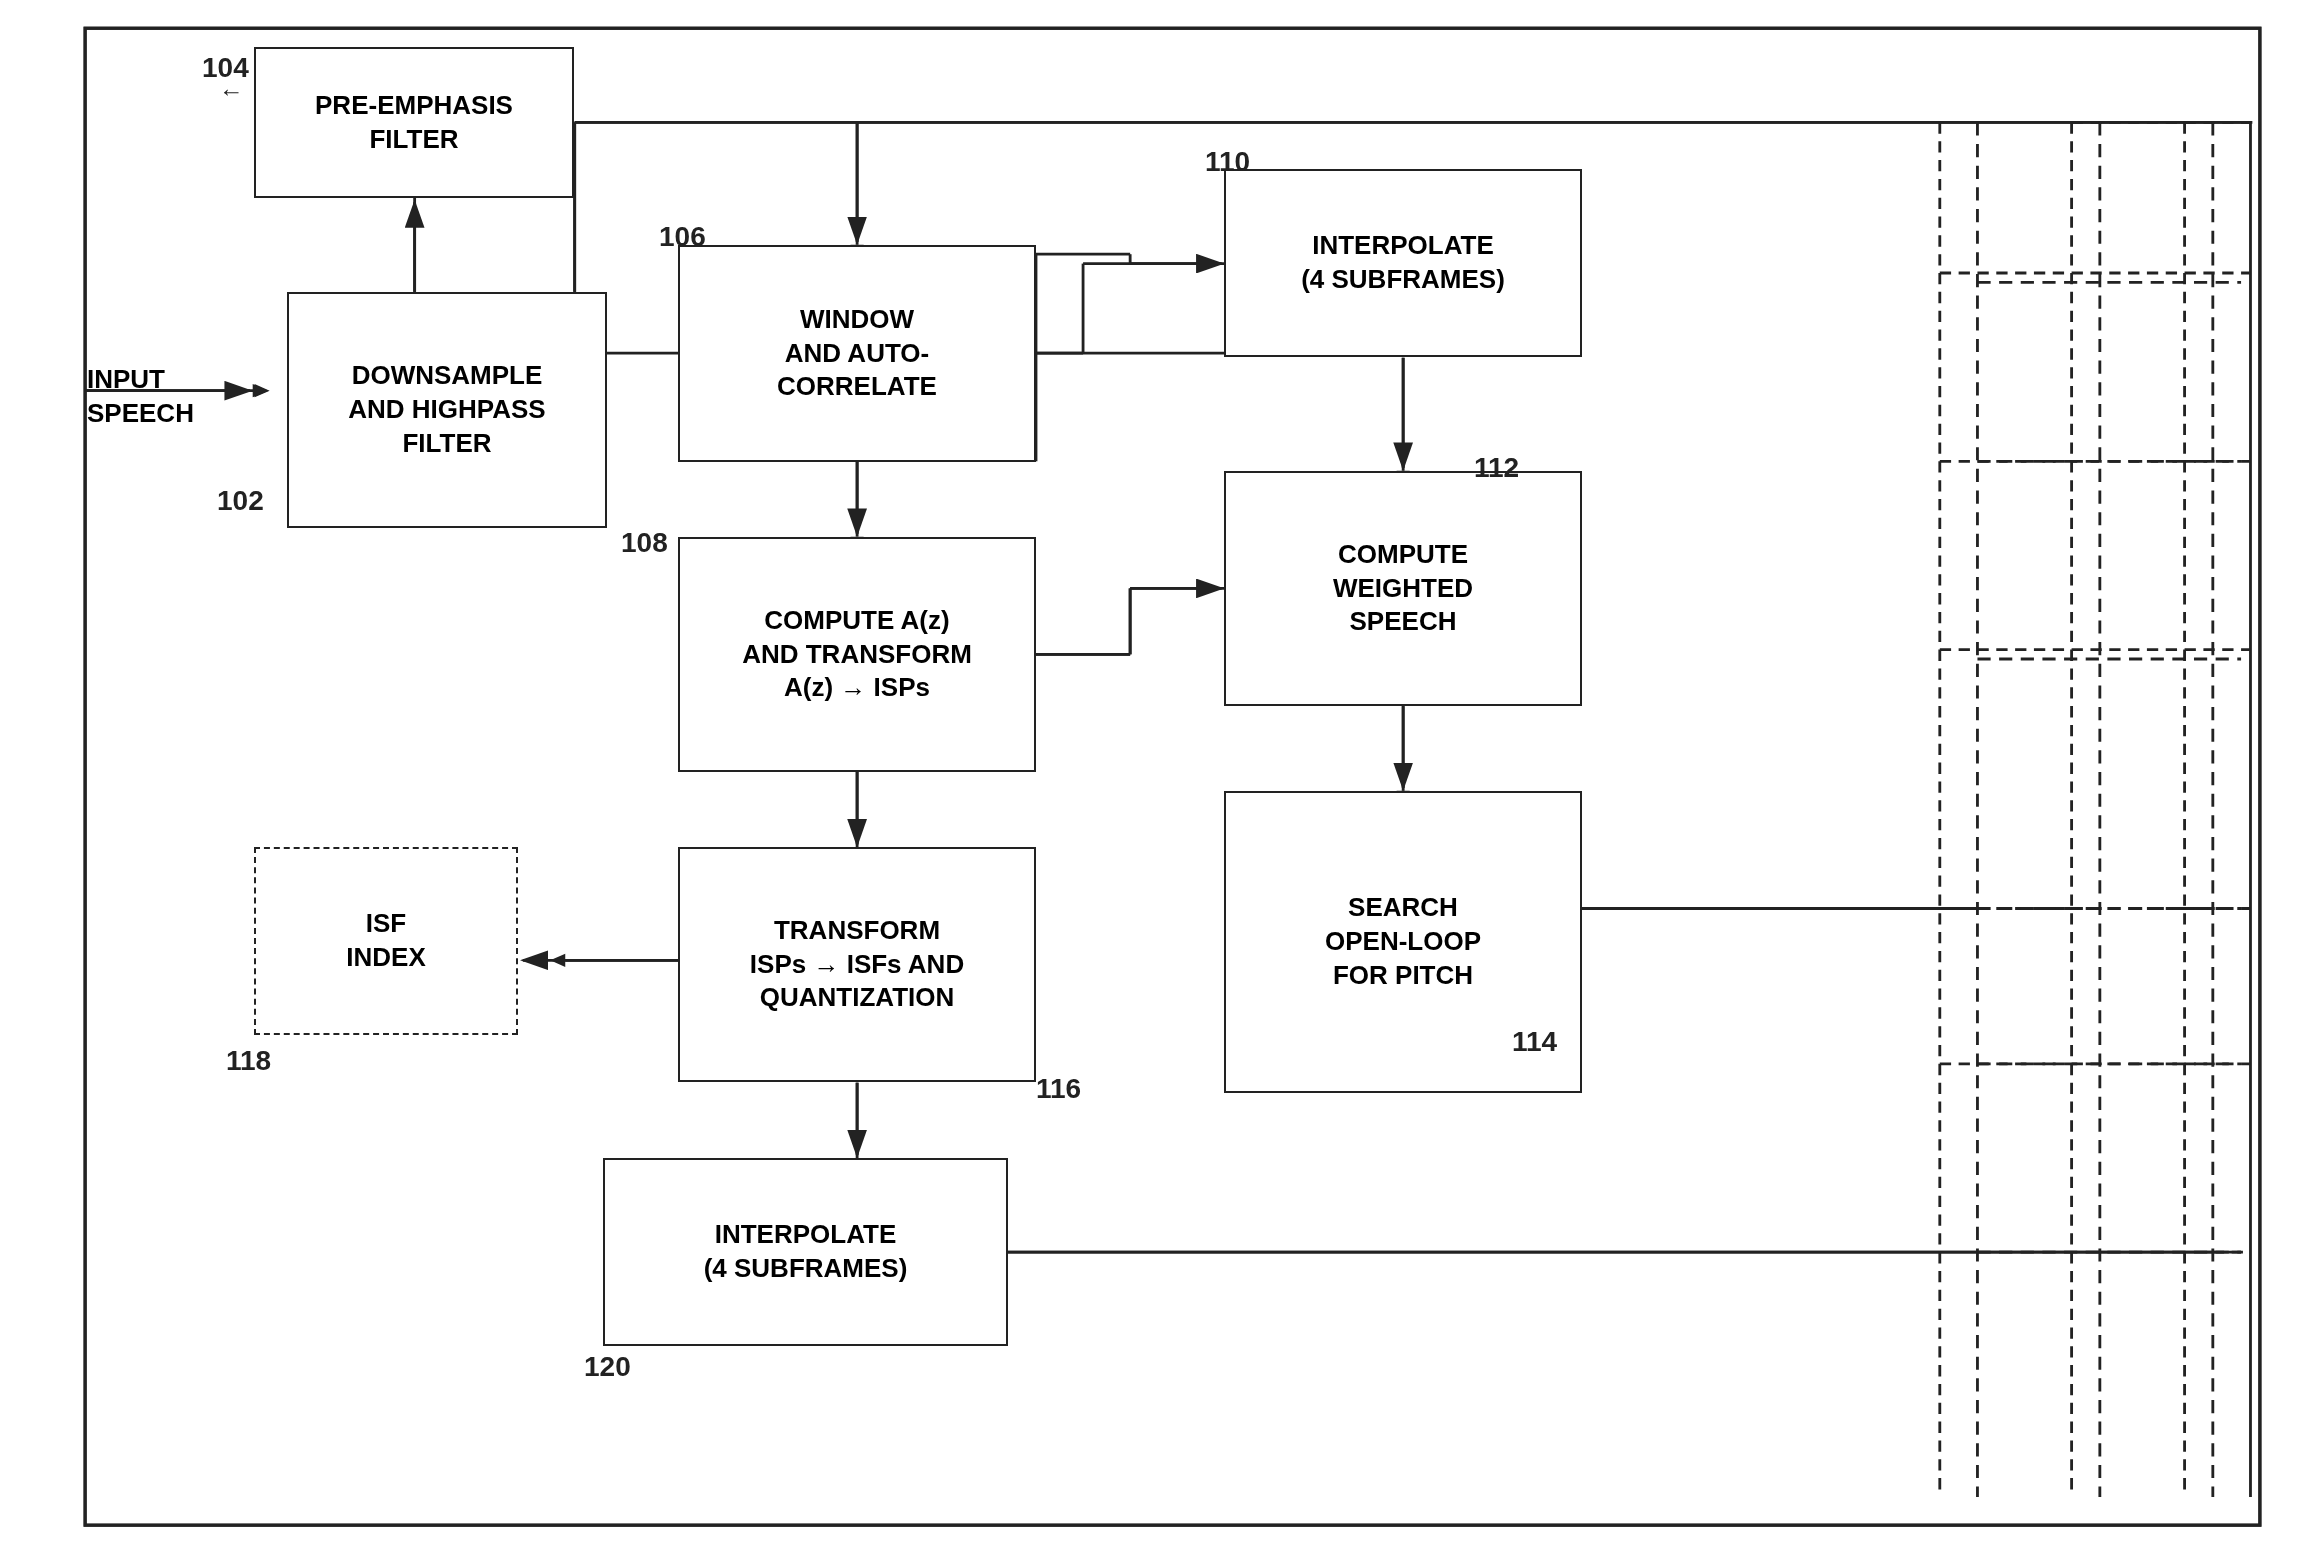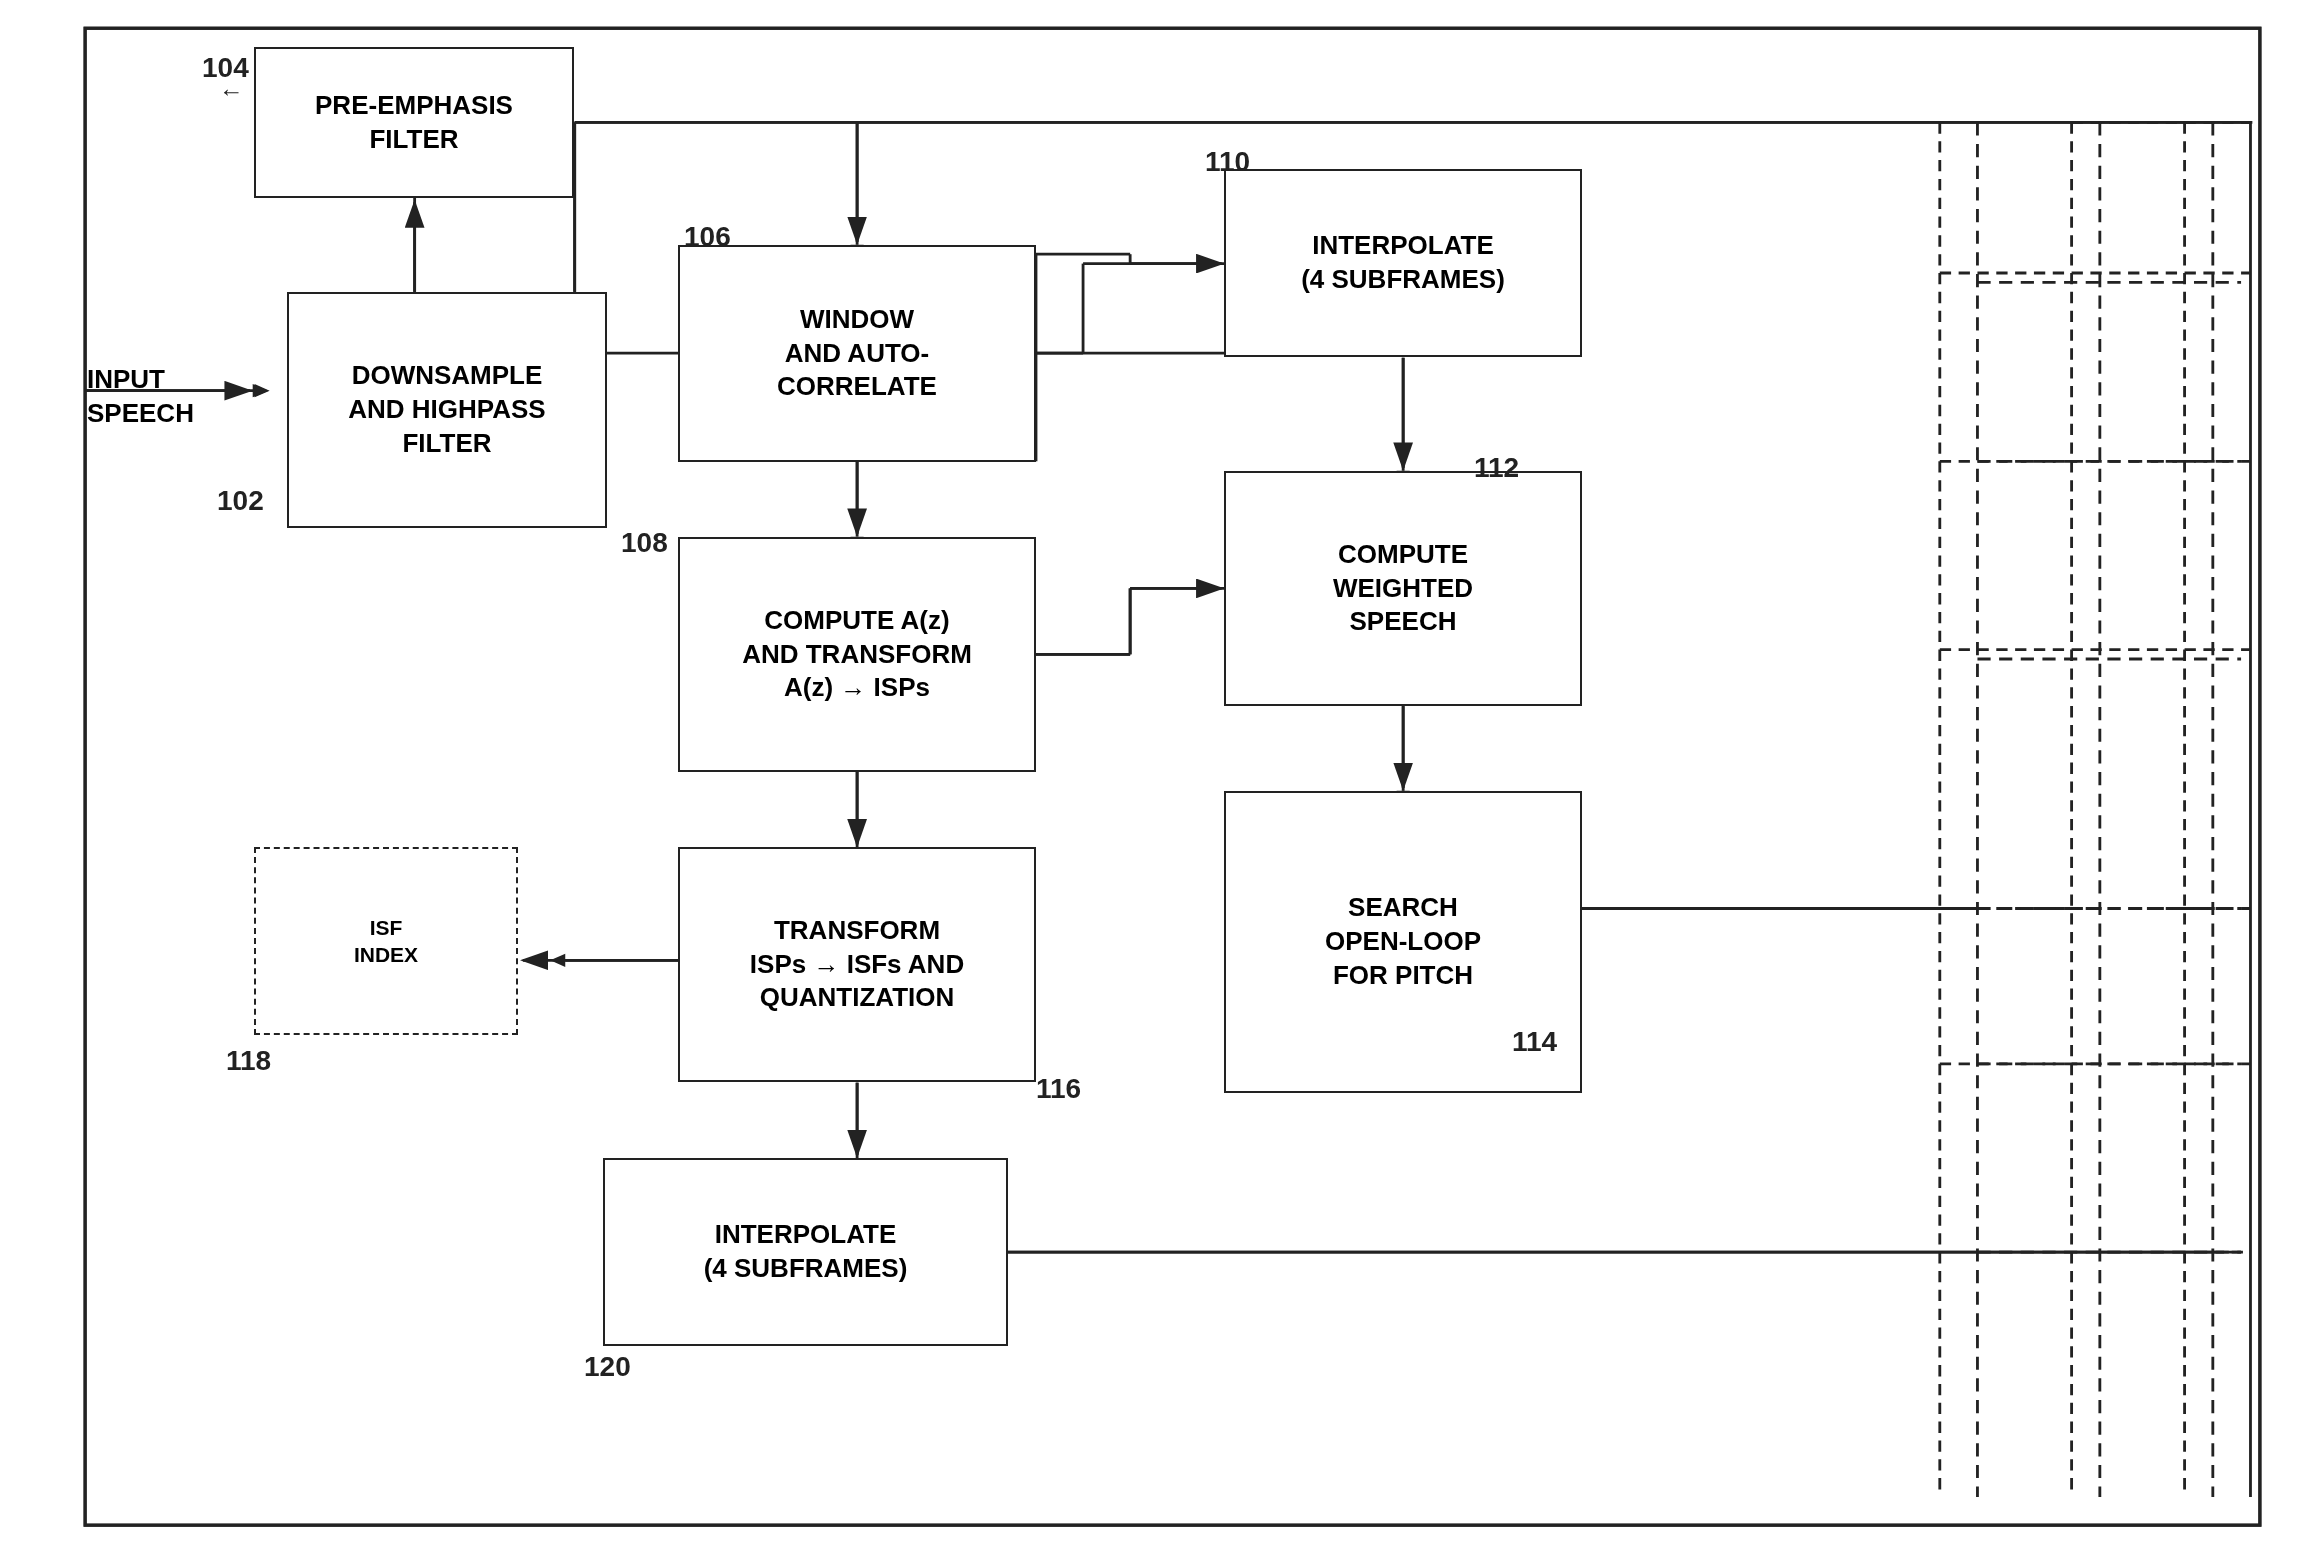--- a/index.html
+++ b/index.html
@@ -31,21 +31,21 @@
       padding: 18px;
     }
     .block-dashed {
       position: absolute;
       border: 2.8px dashed #222;
       background: #fff;
       display: flex;
       align-items: center;
       justify-content: center;
       text-align: center;
-      font-size: 21px;
+      font-size: 26px;
       font-weight: bold;
       line-height: 1.3;
       padding: 9.4px;
     }
     .label {
       position: absolute;
       font-size: 28px;
       font-weight: bold;
       color: #222;
     }
@@ -156,21 +156,21 @@
   <div class="label" style="left: 219px; top: 75px; font-size: 24.5px;">←</div>
 
   <div class="block" style="left: 240px; top: 292px; width: 320px; height: 236px; margin-left: 47px;">
     <span>DOWNSAMPLE<br>AND HIGHPASS<br>FILTER</span>
   </div>
   <div class="label" style="left: 217px; top: 485px;">102</div>
 
   <div class="block" style="left: 678px; top: 245px; width: 358px; height: 217px;">
     <span>WINDOW<br>AND AUTO-<br>CORRELATE</span>
   </div>
-  <div class="label" style="left: 659px; top: 221px; margin-left: 25px;">106</div>
+  <div class="label" style="left: 659px; top: 221px;">106</div>
 
   <div class="block" style="left: 678px; top: 537px; width: 358px; height: 235px;">
     <span>COMPUTE A(z)<br>AND TRANSFORM<br>A(z) → ISPs</span>
   </div>
   <div class="label" style="left: 621px; top: 527px; text-align: right;">108</div>
 
   <div class="block" style="left: 678px; top: 847px; width: 358px; height: 235px;">
     <span>TRANSFORM<br>ISPs → ISFs AND<br>QUANTIZATION</span>
   </div>
   <div class="label" style="left: 1036px; top: 1073px;">116</div>

